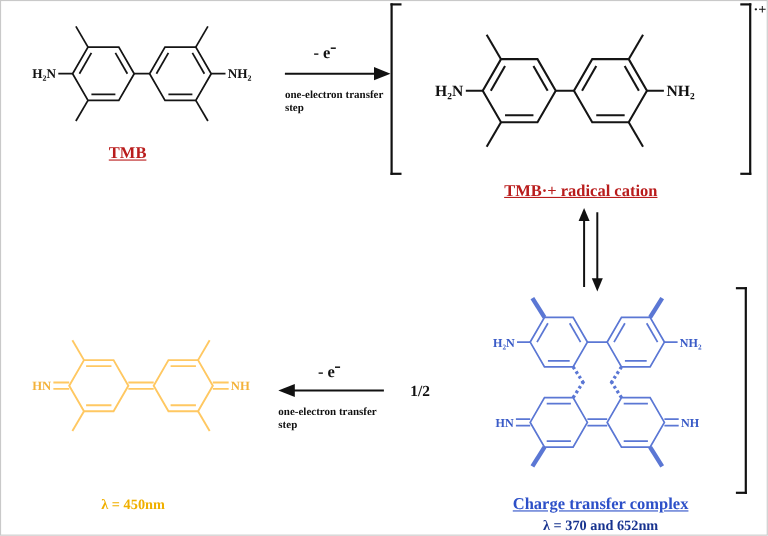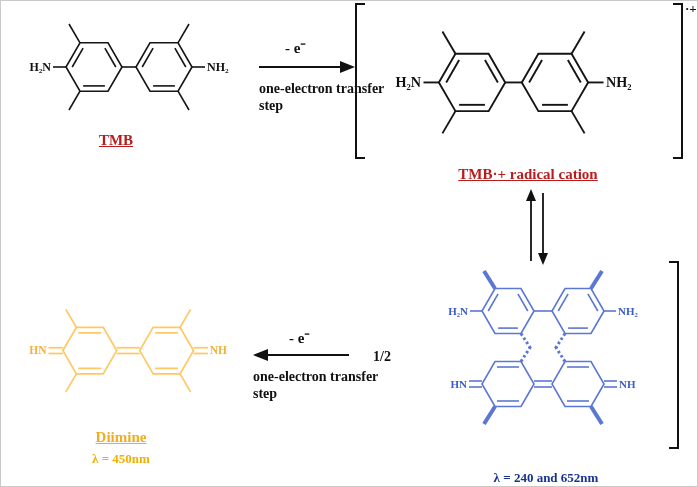--- a/index.html
+++ b/index.html
@@ -4,21 +4,21 @@
 <style>
   * { margin:0; padding:0; box-sizing:border-box; }
   body { background:#ffffff; font-family:"Liberation Serif", serif; }
   #canvas { position:relative; width:698px; height:487px; background:#ffffff;
             border:1px solid #c9c9c9; overflow:hidden; }
   .abs { position:absolute; }
 
   .mol-label { font-weight:bold; font-size:15px; text-decoration:underline;
                color:#b91c1c; text-align:center; }
   .electron  { font-weight:bold; font-size:15px; color:#111111; }
-  .caption   { font-weight:bold; font-size:14px; color:#111111; line-height:1.2; }
+  .caption   { font-weight:bold; font-size:10px; color:#111111; line-height:1.2; }
   .fraction  { font-weight:bold; font-size:14px; color:#111111; }
 
   .blue-label  { color:#2d50c8; }
   .blue-lambda { color:#17338f; font-weight:bold; font-size:13px; text-align:center; }
   .gold-label  { color:#efae1f; }
   .gold-lambda { color:#f0b000; font-weight:bold; font-size:13px; text-align:center; }
 
   .bracket { position:absolute; width:10px; border:2px solid #111111; }
   .bracket-left  { border-right:none; }
   .bracket-right { border-left:none; }
@@ -152,21 +152,22 @@
       <line class="wedge-blue" x1="198" y1="147.5" x2="209" y2="165"></line>
       <line class="hash-blue" x1="128" y1="102.5" x2="138" y2="87"></line>
       <line class="hash-blue" x1="172" y1="102.5" x2="162" y2="87"></line>
     </g>
     <text class="atom-blue" x="75" y="56" text-anchor="end">H₂N</text>
     <text class="atom-blue" x="225" y="56">NH₂</text>
     <text class="atom-blue" x="74" y="129" text-anchor="end">HN</text>
     <text class="atom-blue" x="226" y="129">NH</text>
   </svg>
 
-  <div class="abs blue-lambda" style="left:440px; top:469px; width:210px;">λ = 240 and 652nm</div>
+  <div class="abs mol-label blue-label" style="left:440px; top:450px; width:210px;">Charge transfer complex</div>
+  <div class="abs blue-lambda" style="left:440px; top:469px; width:210px;">λ = 370 and 652nm</div>
 
   <div class="abs electron" style="left:288px; top:326px;">- e⁻</div>
   <svg class="abs" style="left:250px; top:344px;" width="100" height="20" viewBox="0 0 100 20">
     <line class="arrow-line" x1="98" y1="10" x2="14" y2="10"></line>
     <polygon class="arrow-head" points="2,10 17,4 17,16"></polygon>
   </svg>
   <div class="abs caption" style="left:252px; top:368px;">
     <div>one-electron transfer</div>
     <div>step</div>
   </div>
@@ -186,16 +187,15 @@
       <line x1="188" y1="59" x2="203" y2="59"></line>
       <line x1="188" y1="65" x2="203" y2="65"></line>
       <line x1="66" y1="37.8" x2="55" y2="19"></line>
       <line x1="66" y1="86.2" x2="55" y2="105"></line>
       <line x1="174" y1="37.8" x2="185" y2="19"></line>
       <line x1="174" y1="86.2" x2="185" y2="105"></line>
     </g>
     <text class="atom-gold" x="35" y="66" text-anchor="end">HN</text>
     <text class="atom-gold" x="205" y="66">NH</text>
   </svg>
-  <div class="abs mol-label gold-label" style="left:40px; top:428px; width:160px;">Diimine</div>
   <div class="abs gold-lambda" style="left:40px; top:450px; width:160px;">λ = 450nm</div>
 
 </div>
 
 </body></html>

